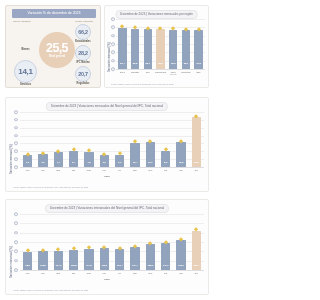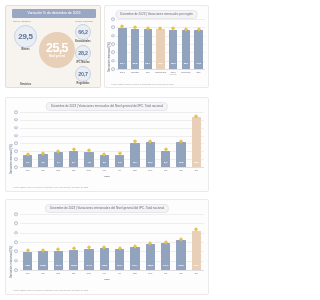--- a/index.html
+++ b/index.html
@@ -198,25 +198,25 @@
 <div id="root">
 
   <div class="top-row">
 
     <div class="summary-card">
       <div class="summary-title">Variación % de diciembre de 2023</div>
 
       <div class="sum-colhead l">Mayor variación</div>
       <div class="sum-colhead r">Menor variación</div>
 
-      <div class="bubble b-left b1">
-        <span class="bv">29,5</span>
-      </div>
       <div class="blabel" style="left:8px;top:42px;width:23px;">Bienes</div>
 
+      <div class="bubble b-left b2">
+        <span class="bv">14,1</span>
+      </div>
       <div class="blabel" style="left:8px;top:77px;width:23px;">Servicios</div>
 
       <div class="bubble b-right b3">
         <span class="bv">66,2</span>
       </div>
       <div class="blabel" style="right:3px;top:34px;width:28px;">Estacionales</div>
 
       <div class="bubble b-right b4">
         <span class="bv">28,2</span>
       </div>

